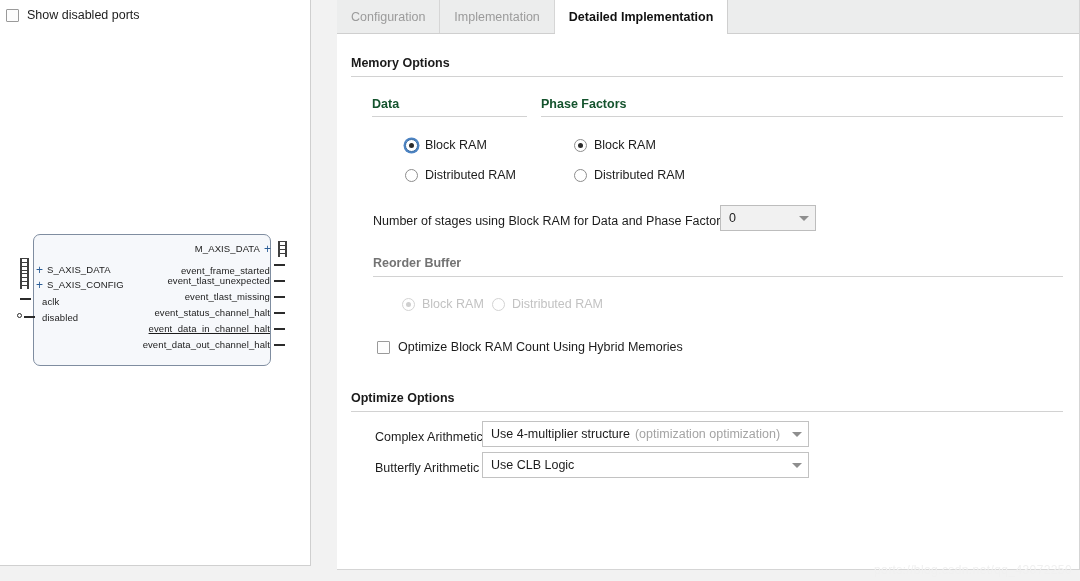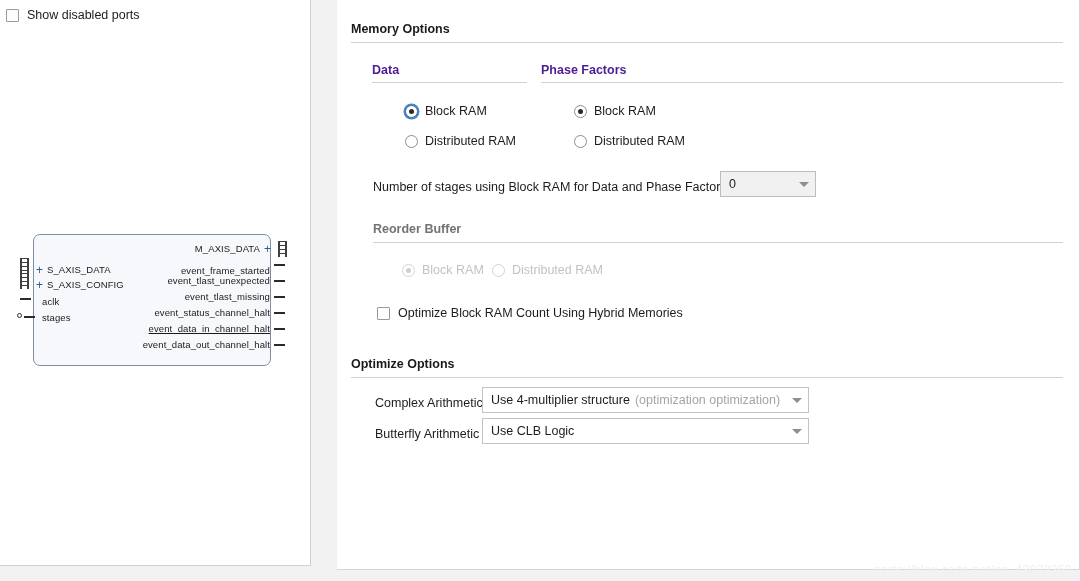--- a/index.html
+++ b/index.html
@@ -149,21 +149,21 @@
   }
   .section-rule {
     position: absolute;
     height: 1px;
     background: #d2d2d2;
   }
   .sub-title {
     position: absolute;
     font-size: 12.5px;
     font-weight: bold;
-    color: #4c1d95;
+    color: #14532d;
   }
   .sub-title.muted { color: #737373; font-weight: bold; }
 
   .radio-row {
     position: absolute;
     display: flex; align-items: center; gap: 7px;
   }
   .radio {
     width: 13px; height: 13px;
     border-radius: 50%;
@@ -255,21 +255,21 @@
       <div class="pin" style="left:8px; top:88px;"></div>
       <div class="pin-circle" style="left:1px; top:85px;"></div>
 
       <span class="plus" style="left:20px; top:36px;">+</span>
       <span class="port-label left" style="left:31px; top:36px;">S_AXIS_DATA</span>
 
       <span class="plus" style="left:20px; top:51px;">+</span>
       <span class="port-label left" style="left:31px; top:51px;">S_AXIS_CONFIG</span>
 
       <span class="port-label left" style="left:26px; top:68px;">aclk</span>
-      <span class="port-label left" style="left:26px; top:84px;">stages</span>
+      <span class="port-label left" style="left:26px; top:84px;">disabled</span>
 
       <div class="bus-stub" style="left:262px; top:13px;"></div>
       <div class="pin" style="left:258px; top:36px;"></div>
       <div class="pin" style="left:258px; top:52px;"></div>
       <div class="pin" style="left:258px; top:68px;"></div>
       <div class="pin" style="left:258px; top:84px;"></div>
       <div class="pin" style="left:258px; top:100px;"></div>
       <div class="pin" style="left:258px; top:116px;"></div>
 
       <span class="port-label right" style="right:36px; top:15px;">M_AXIS_DATA</span>
@@ -279,20 +279,32 @@
       <span class="port-label right" style="right:26px; top:47px;">event_tlast_unexpected</span>
       <span class="port-label right" style="right:26px; top:63px;">event_tlast_missing</span>
       <span class="port-label right" style="right:26px; top:79px;">event_status_channel_halt</span>
       <span class="port-label right" style="right:26px; top:95px;text-decoration:underline;">event_data_in_channel_halt</span>
       <span class="port-label right" style="right:26px; top:111px;">event_data_out_channel_halt</span>
     </div>
   </div>
 
   <div id="right-panel">
 
+    <div id="tab-bar">
+      <div class="tab">
+        <span>Configuration</span>
+      </div>
+      <div class="tab">
+        <span>Implementation</span>
+      </div>
+      <div class="tab active">
+        <span>Detailed Implementation</span>
+      </div>
+      <div id="tab-filler"></div>
+    </div>
 
     <div id="panel-body">
 
       <div class="section-title" style="left:14px; top:22px;">Memory Options</div>
       <div class="section-rule" style="left:14px; top:42px; width:712px;"></div>
 
       <div class="sub-title" style="left:35px; top:63px;">Data</div>
       <div class="section-rule" style="left:35px; top:82px; width:155px;"></div>
 
       <div class="radio-row" style="left:68px; top:104px;">

